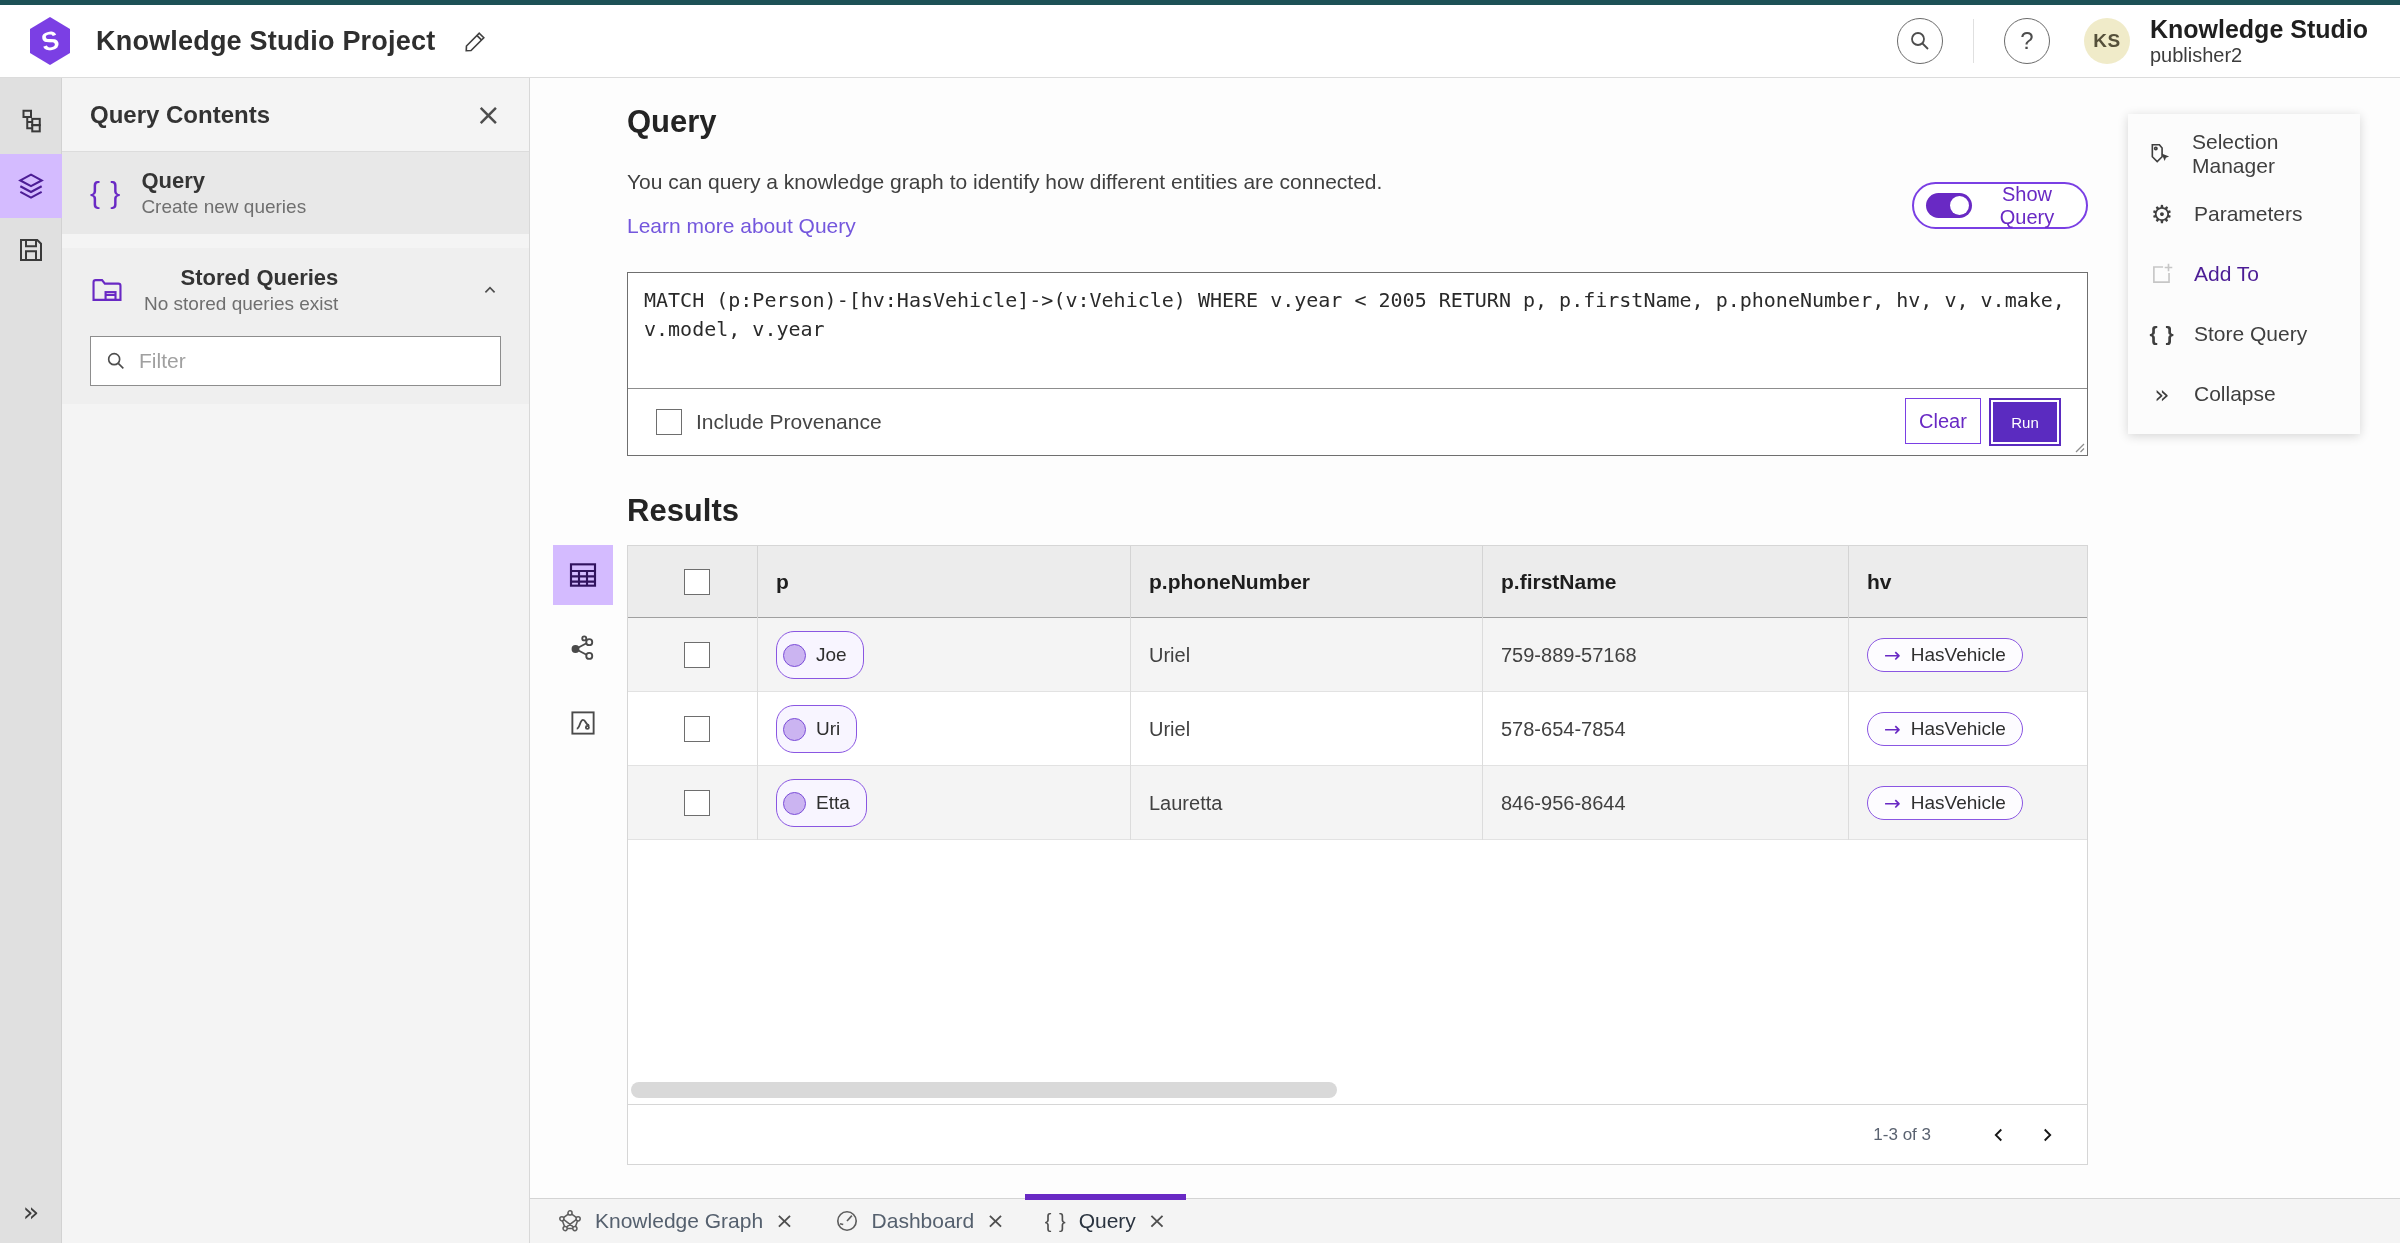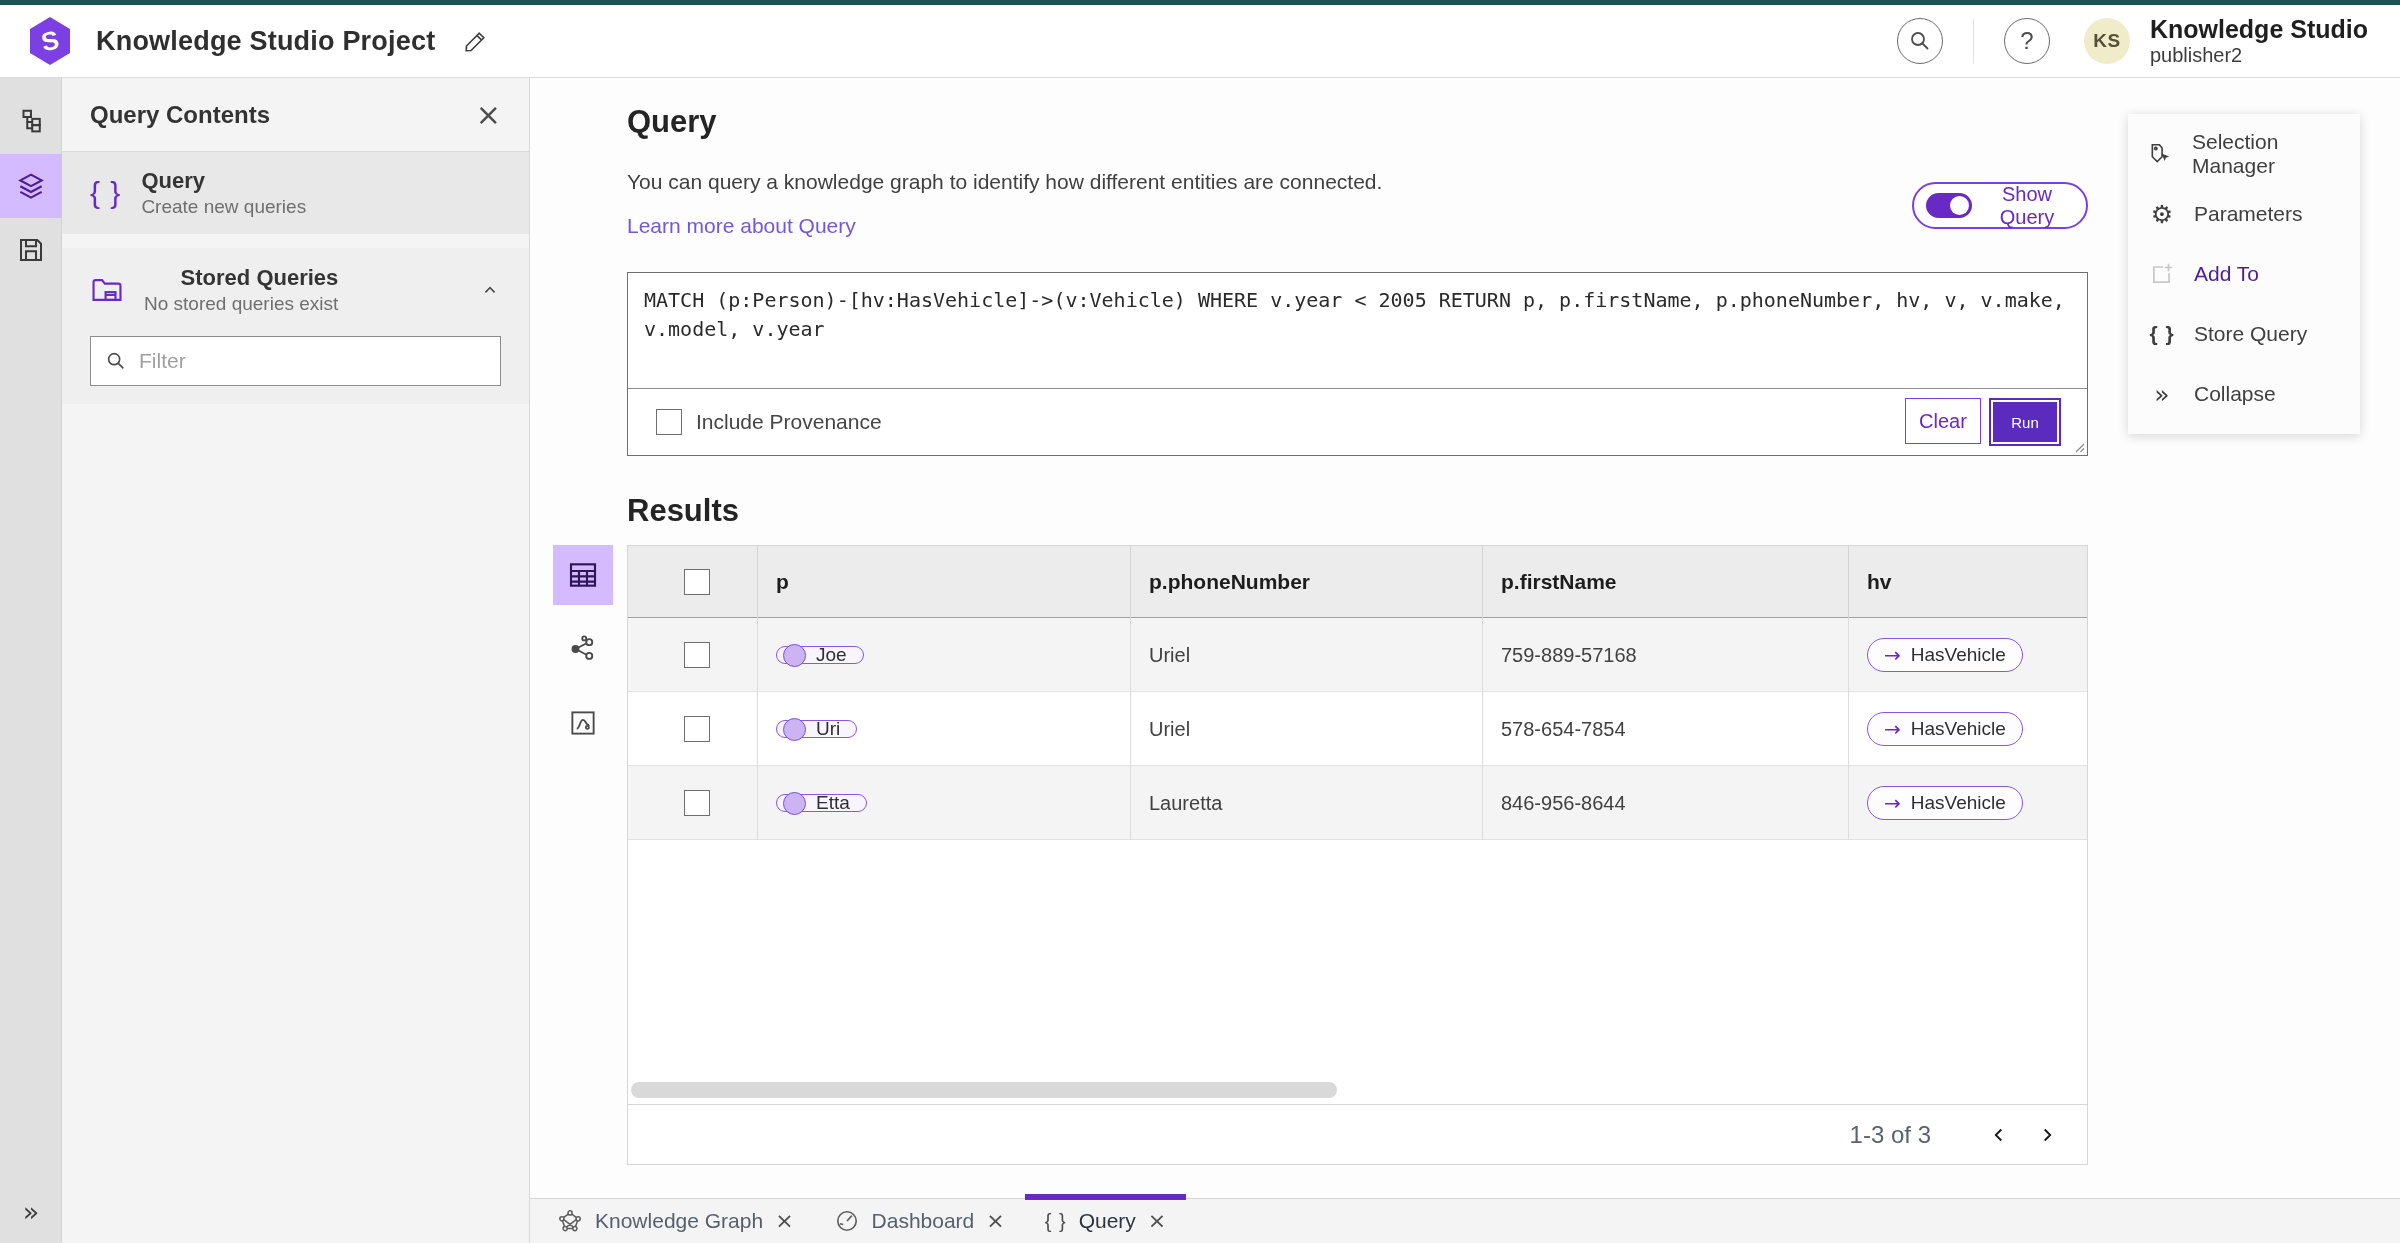--- a/index.html
+++ b/index.html
@@ -135,38 +135,38 @@
   .thead { height:72px; background:#ececec; border-bottom:1px solid #a0a0a0; }
   .th { font-size:21px; font-weight:700; color:#1d1d1d; padding-left:18px; height:72px; display:flex; align-items:center; border-right:1px solid #d4d4d4; }
   .th:last-child { border-right:none; }
   .trow { height:74px; border-bottom:1px solid #e2e2e2; }
   .trow.odd { background:#f4f4f4; }
   .trow.even { background:#ffffff; }
   .td { height:74px; display:flex; align-items:center; padding-left:18px; border-right:1px solid #dcdcdc; font-size:20px; color:#414141; }
   .td:last-child { border-right:none; }
   .cb-cell { padding-left:56px; }
   .person-pill {
-    display:inline-flex; align-items:center; gap:10px; height:18px; padding:0 16px 0 6px;
+    display:inline-flex; align-items:center; gap:10px; height:48px; padding:0 16px 0 6px;
     border:1.5px solid #8a56e2; border-radius:18px; background:#f8f5ff; cursor:pointer;
   }
   .person-dot { width:23px; height:23px; border-radius:50%; background:#cbb4f1; border:1.5px solid #7b4dd8; }
   .person-name { font-size:19px; color:#2f2f2f; }
   .edge-pill {
     display:inline-flex; align-items:center; gap:10px; height:34px; padding:0 16px;
     border:1.5px solid #8a56e2; border-radius:18px; background:#fdfcff; cursor:pointer;
   }
   .edge-arrow { color:#6929c4; font-size:20px; font-family:"DejaVu Sans", sans-serif; }
   .edge-label { font-size:19px; color:#2f2f2f; }
   .hscrollbar { position:absolute; left:3px; right:3px; top:536px; height:16px; }
   .hthumb { position:absolute; left:0; top:0; width:706px; height:16px; border-radius:8px; background:#d9d9d9; cursor:grab; }
   .tfoot {
     position:absolute; left:0; right:0; bottom:0; height:60px; border-top:1px solid #d6d6d6;
     display:flex; align-items:center; justify-content:flex-end; padding-right:16px; gap:0;
   }
-  .range-label { font-size:24px; color:#5a6270; margin-right:44px; }
+  .range-label { font-size:17px; color:#5a6270; margin-right:44px; }
   .page-btn { width:48px; height:48px; border:none; background:transparent; color:#161616; cursor:pointer;
     display:flex; align-items:center; justify-content:center; }
 
   
   .actions-panel {
     position:absolute; left:1598px; top:36px; width:232px;
     background:#fcfcfc; box-shadow:0 2px 10px rgba(0,0,0,.16); padding:10px 0;
   }
   .action-item { height:60px; display:flex; align-items:center; gap:18px; padding:0 20px; cursor:pointer; color:#3f3f3f; }
   .action-item .a-label { font-size:21px; color:#3f3f3f; }

